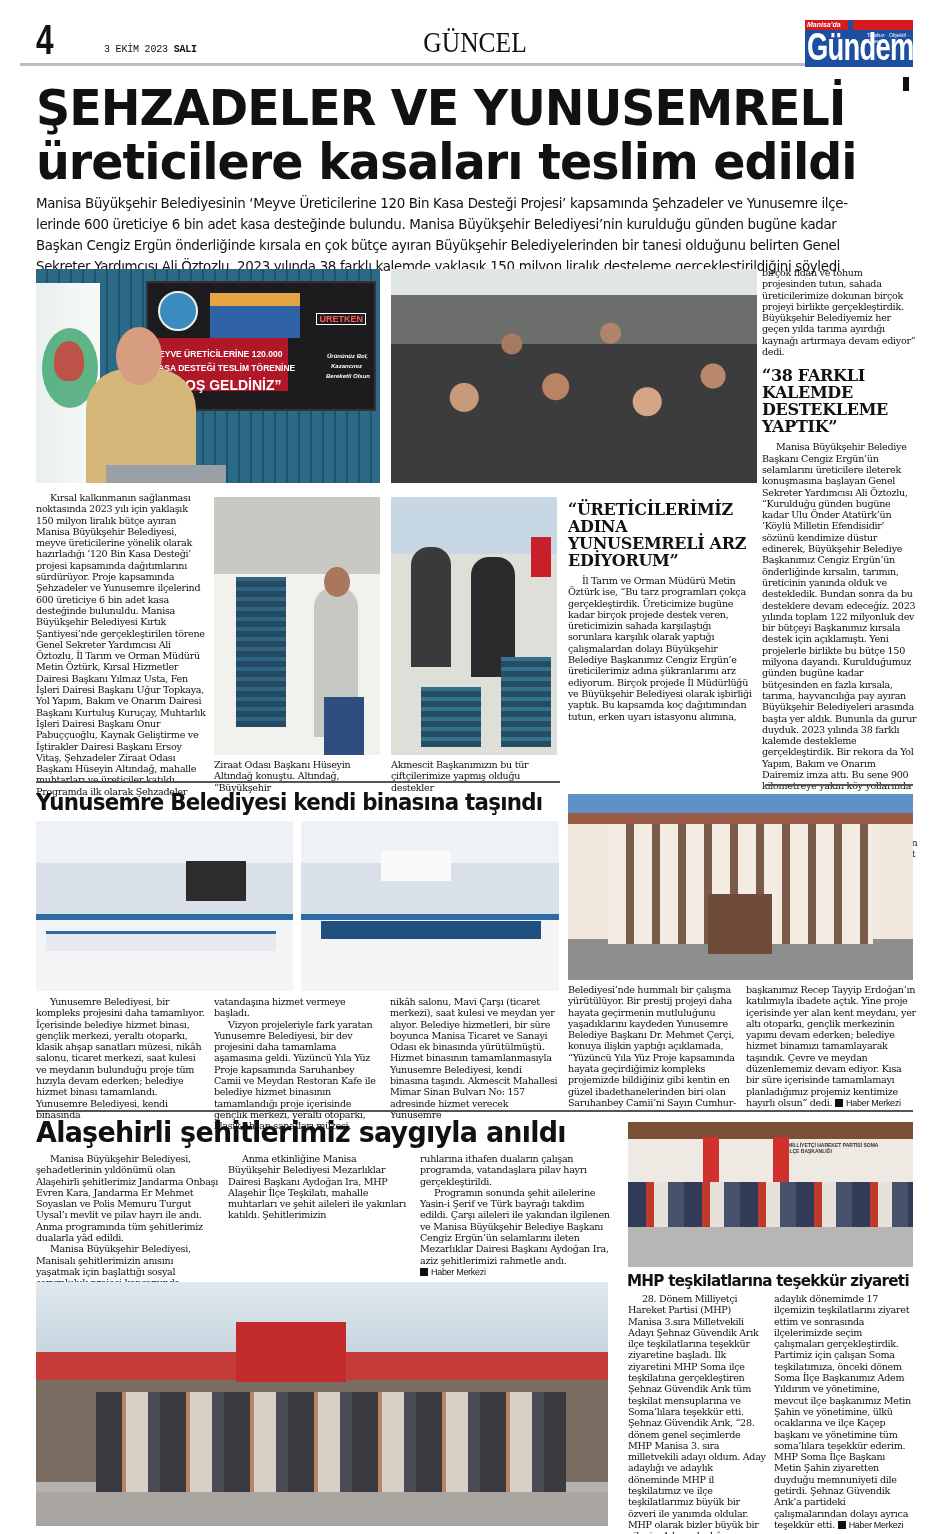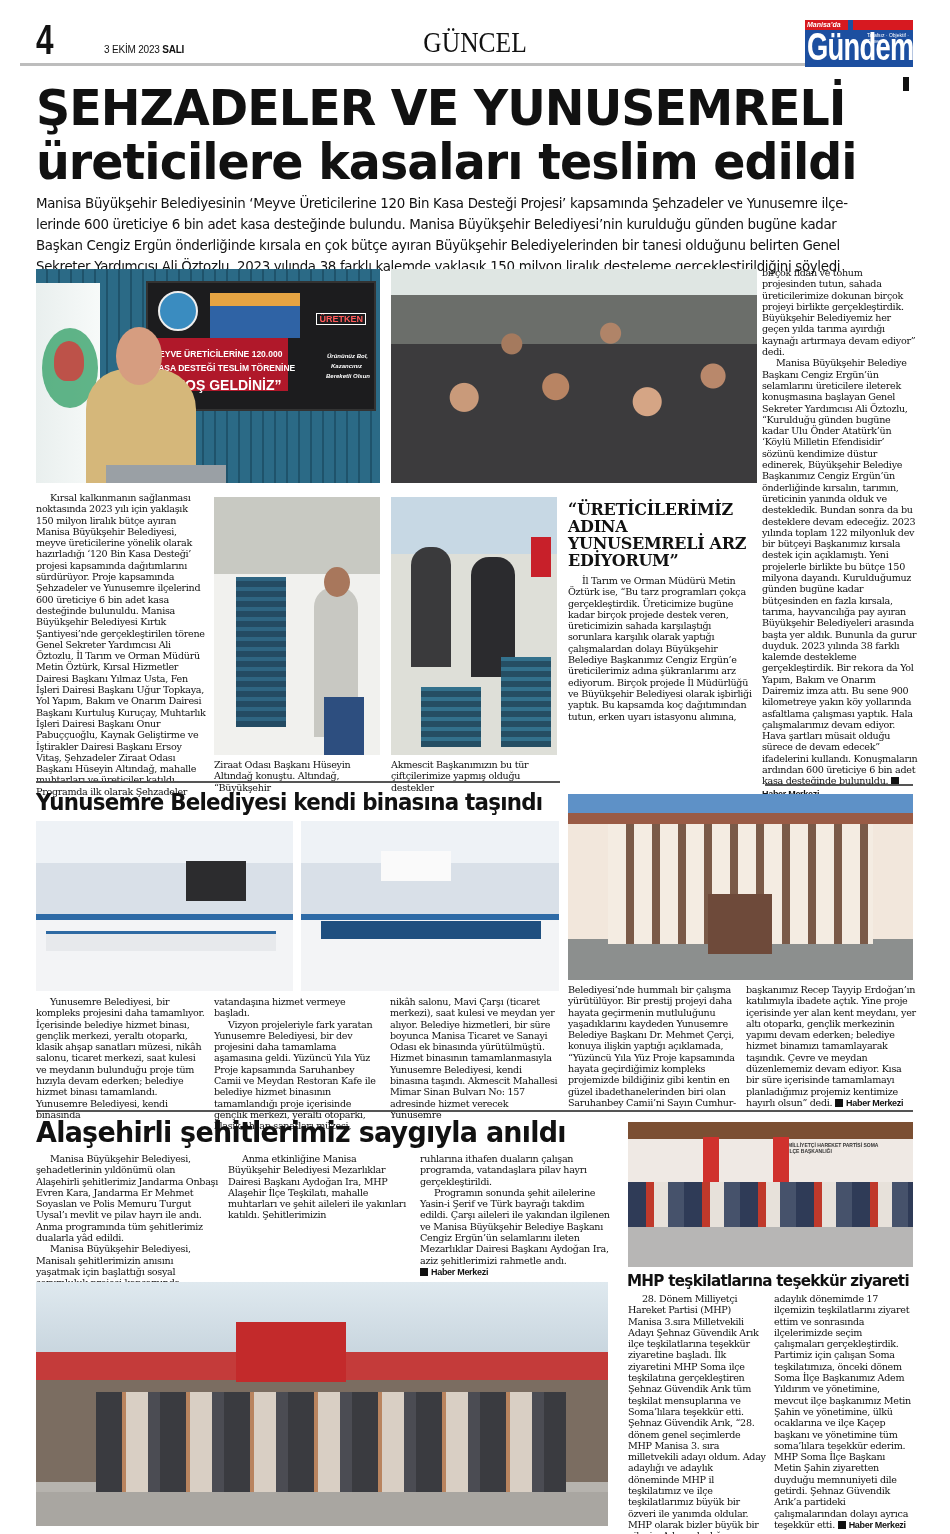--- a/index.html
+++ b/index.html
@@ -1,38 +1,38 @@
 <!DOCTYPE html>
 <html><head>
 <meta charset="utf-8">
 <style>
 *{box-sizing:border-box;margin:0;padding:0}
 body{width:950px;height:1534px;background:#fff;font-family:"DejaVu Serif",serif;color:#111;position:relative;overflow:hidden}
 .abs{position:absolute}
 .hdr-num{left:36px;top:18px;font-family:"Liberation Sans",sans-serif;font-weight:700;font-size:42px;line-height:44px;transform:scaleX(.75);transform-origin:left}
-.hdr-date{left:104px;top:44px;font-family:Liberation Sans, sans-serif;font-size:10px;letter-spacing:-.2px}
+.hdr-date{left:104px;top:44px;font-family:Liberation Mono, monospace;font-size:10px;letter-spacing:-.2px}
 .hdr-date b{font-weight:700}
 .hdr-sec{left:0;width:950px;top:26px;text-align:center;font-family:"Liberation Serif",serif;font-size:30px;line-height:32px;transform:scaleX(.85)}
 .hdr-rule{left:20px;top:63px;width:888px;height:3px;background:#bdbdbd}
 .logo{left:805px;top:20px;width:108px;height:47px;background:#1c4fa0}
 .logo .tl{position:absolute;left:0;top:0;width:43px;height:10px;background:#d71920;color:#fff;font:italic 700 7px "Liberation Sans",sans-serif;padding:1px 2px}
 .logo .tr{position:absolute;left:48px;top:0;width:60px;height:10px;background:#d71920}
 .logo .tr2{position:absolute;left:62px;top:12px;font:5px "Liberation Sans",sans-serif;color:#fff}
 .logo .word{position:absolute;left:2px;top:6px;font:700 38px/42px "Liberation Sans",sans-serif;color:#fff;transform:scaleX(.72);transform-origin:left;letter-spacing:-1px}
 .tick{left:903px;top:77px;width:6px;height:14px;background:#111}
 .headline{left:36px;width:880px;font-family:"DejaVu Sans",sans-serif;font-weight:700;color:#111;white-space:nowrap;transform-origin:left}
 .h1a{top:80px;font-size:50px;line-height:56px;transform:scaleX(.95);letter-spacing:-1px}
 .h1b{top:134px;font-size:50px;line-height:56px;transform:scaleX(.95);letter-spacing:-1px}
 .lead{left:36px;top:193px;width:880px;font-family:"DejaVu Sans",sans-serif;font-size:14.4px;line-height:21px;letter-spacing:-.35px;transform:scaleX(.93);transform-origin:left;width:950px}
 .photo{position:absolute;overflow:hidden}
 .col{position:absolute;font-family:"DejaVu Serif",serif;font-size:9.6px;line-height:11.3px;letter-spacing:-.3px;text-align:left}
 .col p{text-indent:14px}
 .col p.ni{text-indent:0}
 .sub{font-family:"DejaVu Serif",serif;font-weight:700;font-size:16px;line-height:17px;margin:10px 0 6px;letter-spacing:-.3px}
-.sig{font-family:"Liberation Sans",sans-serif;font-weight:700;font-size:9px}
+.sig{font-family:"Liberation Sans",sans-serif;font-weight:400;font-size:9px}
 .sig::before{content:"";display:inline-block;width:8px;height:8px;background:#111;margin-right:3px;vertical-align:-1px}
 .rule{position:absolute;background:#555;height:2px}
 .h2{position:absolute;font-family:"DejaVu Sans",sans-serif;font-weight:700;white-space:nowrap;transform-origin:left;letter-spacing:-.8px}
 
 .crate{background:repeating-linear-gradient(90deg,#2b6a86 0 10px,#1f536b 10px 12px),#2b6a86}
 .crowd{background:radial-gradient(circle at 20% 60%,#c99a7a 0 14px,transparent 15px),radial-gradient(circle at 45% 55%,#b88463 0 13px,transparent 14px),radial-gradient(circle at 70% 62%,#d5a585 0 14px,transparent 15px),radial-gradient(circle at 88% 50%,#b9886b 0 12px,transparent 13px),radial-gradient(circle at 33% 35%,#a57a5e 0 10px,transparent 11px),radial-gradient(circle at 60% 30%,#b08468 0 10px,transparent 11px),linear-gradient(#dfe6e3 0 12%,#6b6e6a 12% 35%,#3c3b3d 35%)}
 .office{background:linear-gradient(180deg,#eef2f6 0 25%,#d9e0e8 25% 55%,#2d6aa6 55% 58%,#f3f4f6 58%)}
 .bldg{background:linear-gradient(180deg,#5e91c7 0 10%,#9a5b45 10% 16%,#f2e7dc 16% 78%,#8c8f8e 78%)}
 .mhp{background:linear-gradient(180deg,#7b4f33 0 12%,#efe9e4 12% 50%,#3f2f2c 50% 62%,#b7b6b5 62%)}
 .group{background:linear-gradient(180deg,#cfe1ee 0 20%,#c43b3a 20% 40%,#7b6d61 40% 82%,#b6b3ae 82%)}
@@ -110,20 +110,21 @@
 </div>
 <div class="col" style="left:391px;top:759px;width:166px">
   <p class="ni">Akmescit Başkanımızın bu tür çiftçilerimize yapmış olduğu destekler</p>
 </div>
 <div class="col" style="left:568px;top:491px;width:188px">
   <div class="sub">“ÜRETİCİLERİMİZ ADINA YUNUSEMRELİ ARZ EDİYORUM”</div>
   <p>İl Tarım ve Orman Müdürü Metin Öztürk ise, “Bu tarz programları çokça gerçekleştirdik. Üreticimize bugüne kadar birçok projede destek veren, üreticimizin sahada karşılaştığı sorunlara karşılık olarak yaptığı çalışmalardan dolayı Büyükşehir Belediye Başkanımız Cengiz Ergün’e üreticilerimiz adına şükranlarımı arz ediyorum. Birçok projede İl Müdürlüğü ve Büyükşehir Belediyesi olarak işbirliği yaptık. Bu kapsamda koç dağıtımından tutun, erken uyarı istasyonu alımına,</p>
 </div>
 <div class="col" style="left:762px;top:267px;width:156px">
   <p class="ni">birçok fidan ve tohum projesinden tutun, sahada üreticilerimize dokunan birçok projeyi birlikte gerçekleştirdik. Büyükşehir Belediyemiz her geçen yılda tarıma ayırdığı kaynağı artırmaya devam ediyor” dedi.</p>
+  <div class="sub">“38 FARKLI KALEMDE DESTEKLEME YAPTIK”</div>
   <p><span>Manisa Büyükşehir Belediye Başkanı Cengiz Ergün’ün selamlarını üreticilere ileterek konuşmasına başlayan Genel Sekreter Yardımcısı Ali Öztozlu, “Kurulduğu günden bugüne kadar Ulu Önder Atatürk’ün ‘Köylü Milletin Efendisidir’ sözünü kendimize düstur edinerek, Büyükşehir Belediye Başkanımız Cengiz Ergün’ün önderliğinde kırsalın, tarımın, üreticinin yanında olduk ve destekledik. Bundan sonra da bu desteklere devam edeceğiz. 2023 yılında toplam 122 milyonluk dev bir bütçeyi Başkanımız kırsala destek için açıklamıştı. Yeni projelerle birlikte bu bütçe 150 milyona dayandı. Kurulduğumuz günden bugüne kadar bütçesinden en fazla kırsala, tarıma, hayvancılığa pay ayıran Büyükşehir Belediyeleri arasında başta yer aldık. Bununla da gurur duyduk. 2023 yılında 38 farklı kalemde destekleme gerçekleştirdik. Bir rekora da Yol Yapım, Bakım ve Onarım Dairemiz imza attı. Bu sene 900 kilometreye yakın köy yollarında asfaltlama çalışması yaptık. Hala çalışmalarımız devam ediyor. Hava şartları müsait olduğu sürece de devam edecek” ifadelerini kullandı. Konuşmaların ardından 600 üreticiye 6 bin adet kasa desteğinde bulunuldu.</span> <span class="sig">Haber Merkezi</span></p>
 </div>
 
 <div class="rule" style="left:36px;top:781px;width:524px"></div>
 <div class="rule" style="left:765px;top:784px;width:148px"></div>
 
 <div class="h2" style="left:36px;top:788px;font-size:23px;line-height:28px;transform:scaleX(.93)">Yunusemre Belediyesi kendi binasına taşındı</div>
 <div class="photo office" style="left:36px;top:821px;width:257px;height:170px">
   <div style="position:absolute;left:150px;top:40px;width:60px;height:40px;background:#2c2c2e"></div>
   <div style="position:absolute;left:10px;top:110px;width:230px;height:20px;background:#e7e9ec;border-top:3px solid #2e6aa3"></div>

